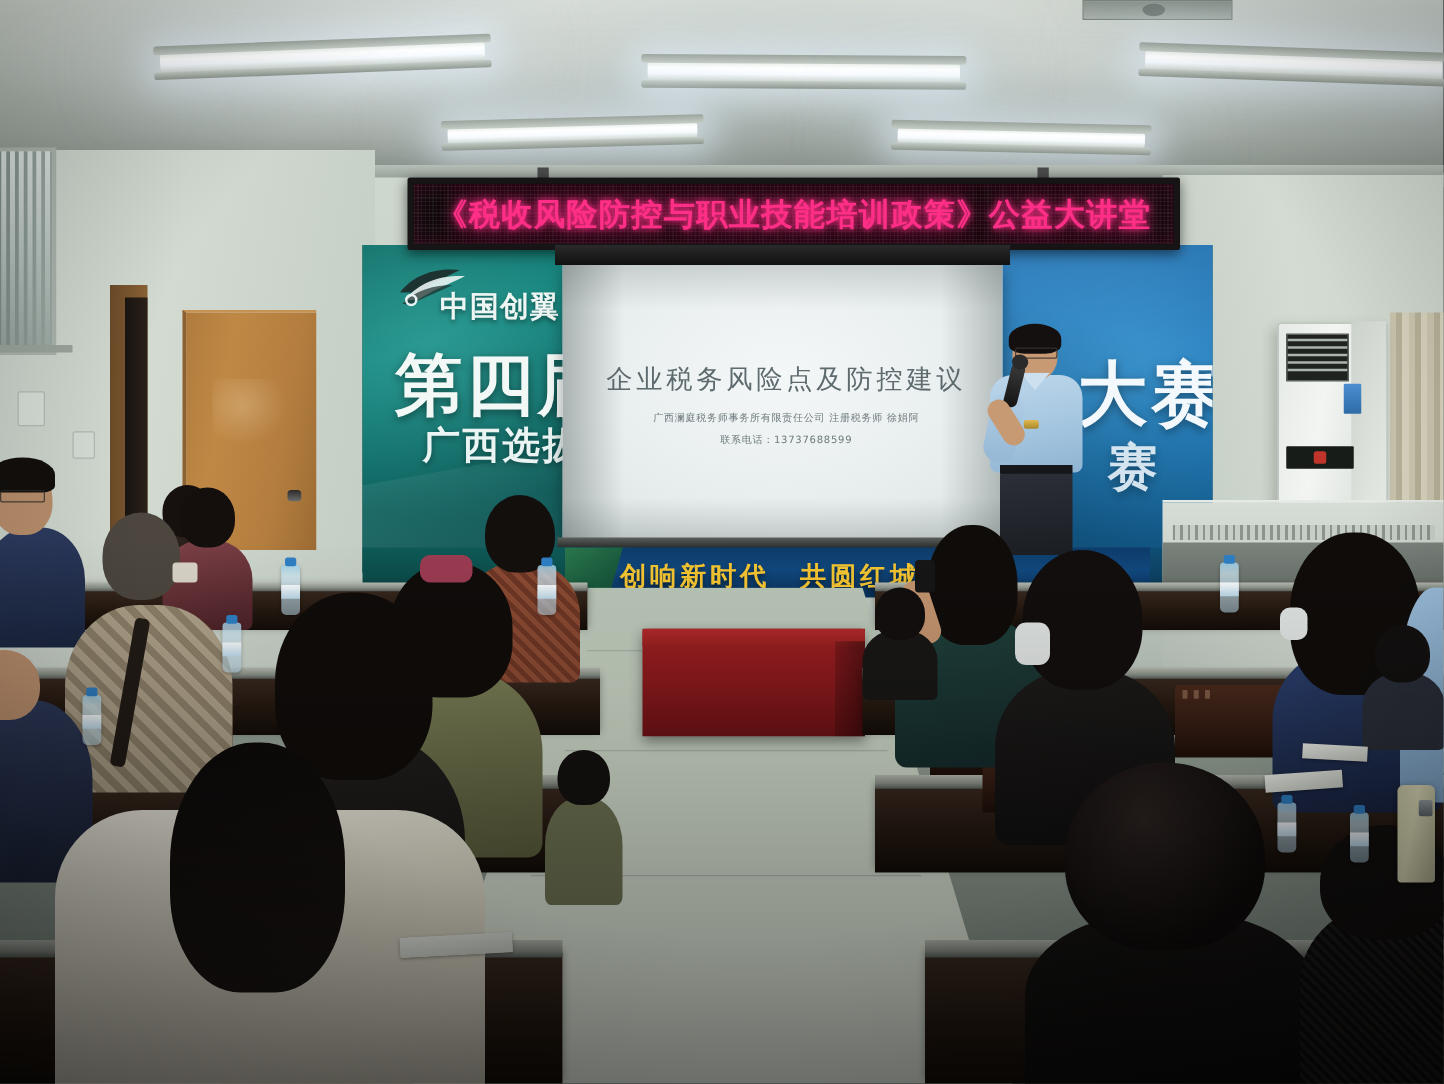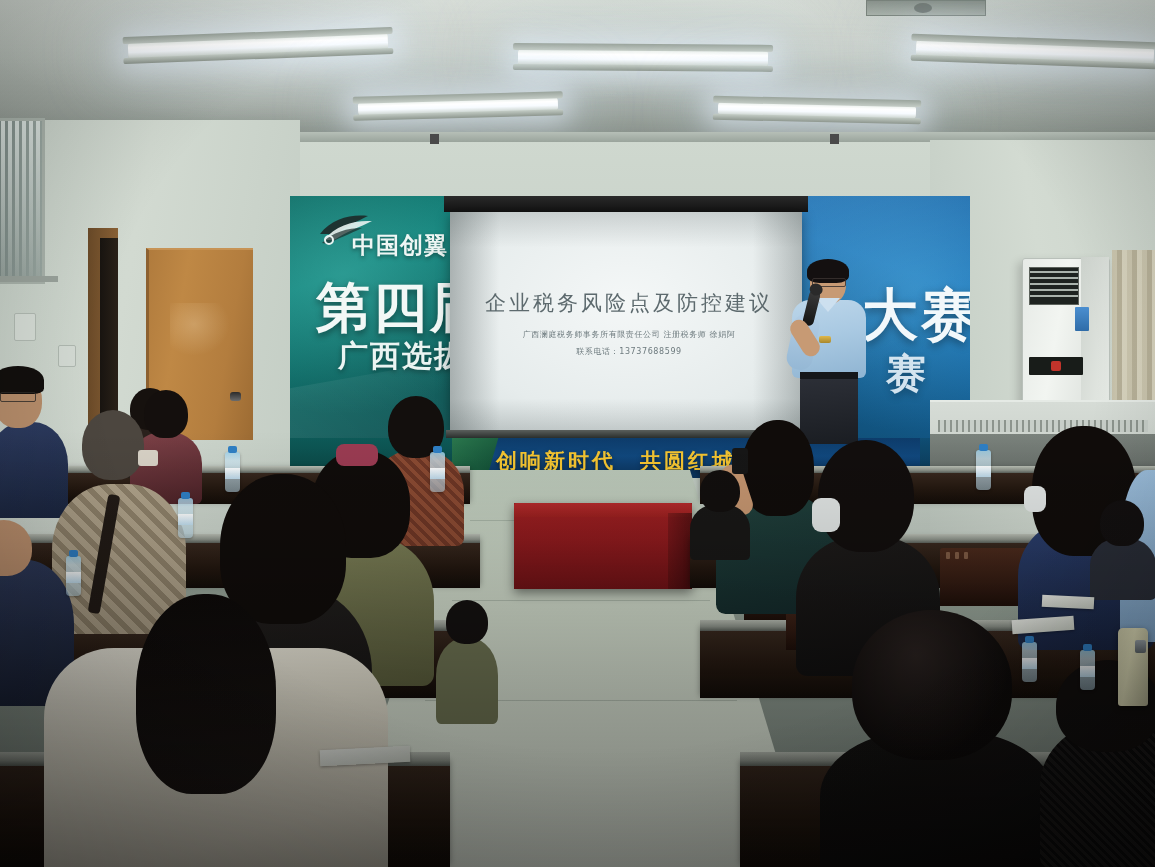--- a/index.html
+++ b/index.html
@@ -501,20 +501,23 @@
 
     <div class="banner-blue">
       <div class="contest-cn">大赛</div>
       <div class="contest-cn2">赛</div>
     </div>
 
   </div>
 
   <div class="led-bracket" style="left:430px;top:134px"></div>
   <div class="led-bracket" style="left:830px;top:134px"></div>
+  <div class="led-sign">
+    <div class="led-text">《税收风险防控与职业技能培训政策》公益大讲堂</div>
+  </div>
 
   <div class="screen-housing"></div>
   <div class="screen">
     <div class="slide">
       <div class="slide-title">企业税务风险点及防控建议</div>
       <div class="slide-sub1">广西澜庭税务师事务所有限责任公司  注册税务师    徐娟阿</div>
       <div class="slide-sub2">联系电话：13737688599</div>
     </div>
     <div class="vign"></div>
   </div>

